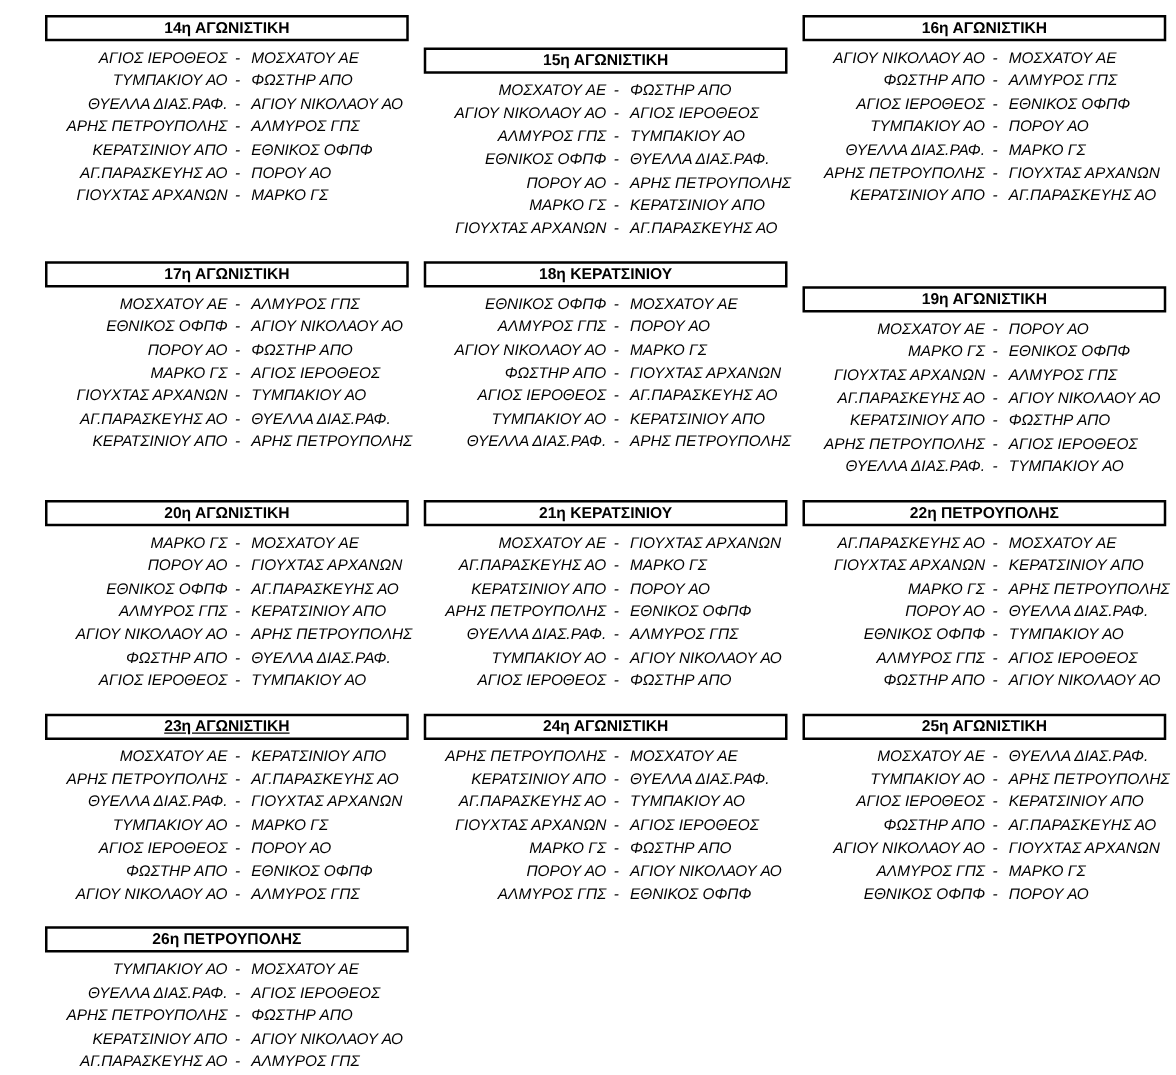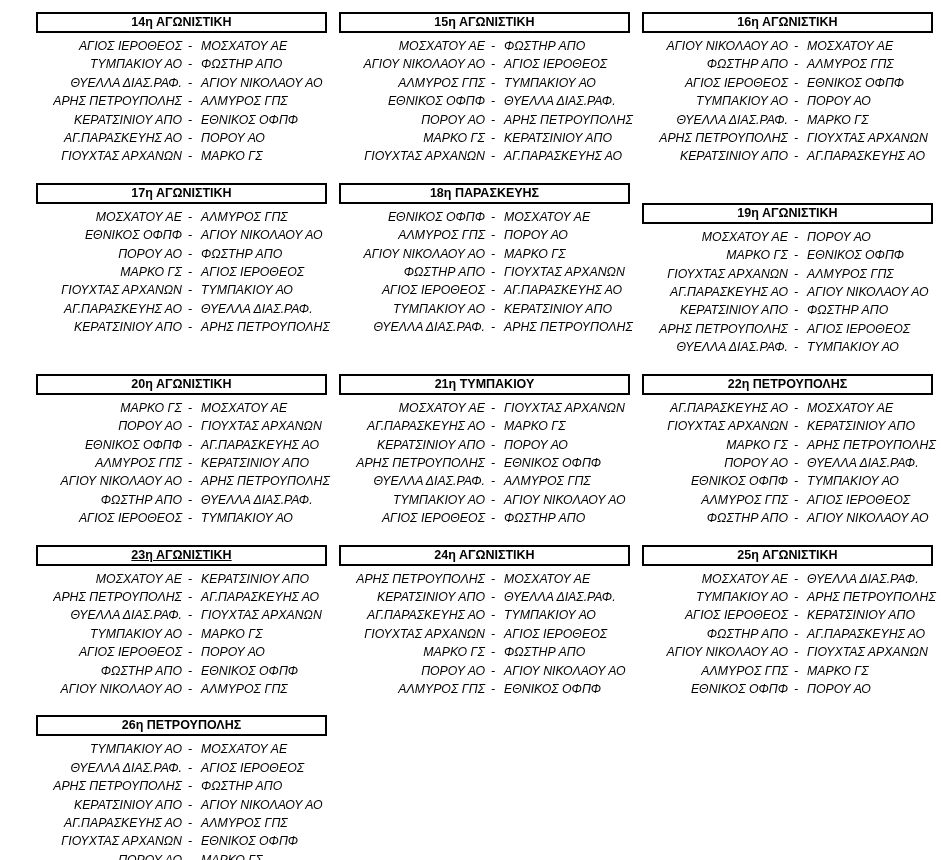--- a/index.html
+++ b/index.html
@@ -90,21 +90,21 @@
 
   <div class="match-row">
     <span class="home-team">ΓΙΟΥΧΤΑΣ ΑΡΧΑΝΩΝ</span>
     <span class="separator">-</span>
     <span class="away-team">ΜΑΡΚΟ ΓΣ</span>
   </div>
 </div>
   </section>
 
   <section class="round-card">
-    <header class="round-header" style="border-color: rgb(0, 0, 0);">
+    <header class="round-header" style="border-color: rgb(0, 0, 0); margin-top: 26px;">
       <span class="round-title">15η ΑΓΩΝΙΣΤΙΚΗ</span>
     </header>
     <div class="matches">
   <div class="match-row">
     <span class="home-team">ΜΟΣΧΑΤΟΥ ΑΕ</span>
     <span class="separator">-</span>
     <span class="away-team">ΦΩΣΤΗΡ ΑΠΟ</span>
   </div>
 
   <div class="match-row">
@@ -238,21 +238,21 @@
   <div class="match-row">
     <span class="home-team">ΚΕΡΑΤΣΙΝΙΟΥ ΑΠΟ</span>
     <span class="separator">-</span>
     <span class="away-team">ΑΡΗΣ ΠΕΤΡΟΥΠΟΛΗΣ</span>
   </div>
 </div>
   </section>
 
   <section class="round-card">
     <header class="round-header" style="border-color: rgb(0, 0, 0);">
-      <span class="round-title">18η ΠΑΡΑΣΚΕΥΗΣ</span>
+      <span class="round-title">18η ΚΕΡΑΤΣΙΝΙΟΥ</span>
     </header>
     <div class="matches">
   <div class="match-row">
     <span class="home-team">ΕΘΝΙΚΟΣ ΟΦΠΦ</span>
     <span class="separator">-</span>
     <span class="away-team">ΜΟΣΧΑΤΟΥ ΑΕ</span>
   </div>
 
   <div class="match-row">
     <span class="home-team">ΑΛΜΥΡΟΣ ΓΠΣ</span>
@@ -385,21 +385,21 @@
   <div class="match-row">
     <span class="home-team">ΑΓΙΟΣ ΙΕΡΟΘΕΟΣ</span>
     <span class="separator">-</span>
     <span class="away-team">ΤΥΜΠΑΚΙΟΥ ΑΟ</span>
   </div>
 </div>
   </section>
 
   <section class="round-card">
     <header class="round-header" style="border-color: rgb(0, 0, 0);">
-      <span class="round-title">21η ΤΥΜΠΑΚΙΟΥ</span>
+      <span class="round-title">21η ΚΕΡΑΤΣΙΝΙΟΥ</span>
     </header>
     <div class="matches">
   <div class="match-row">
     <span class="home-team">ΜΟΣΧΑΤΟΥ ΑΕ</span>
     <span class="separator">-</span>
     <span class="away-team">ΓΙΟΥΧΤΑΣ ΑΡΧΑΝΩΝ</span>
   </div>
 
   <div class="match-row">
     <span class="home-team">ΑΓ.ΠΑΡΑΣΚΕΥΗΣ ΑΟ</span>

